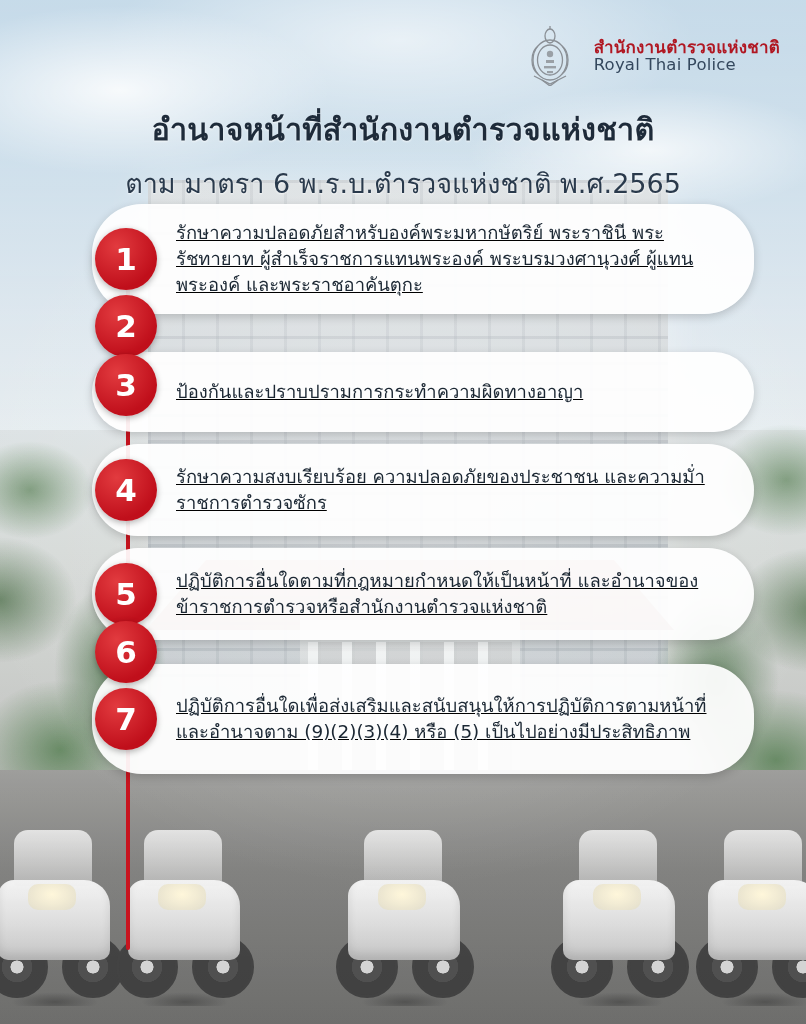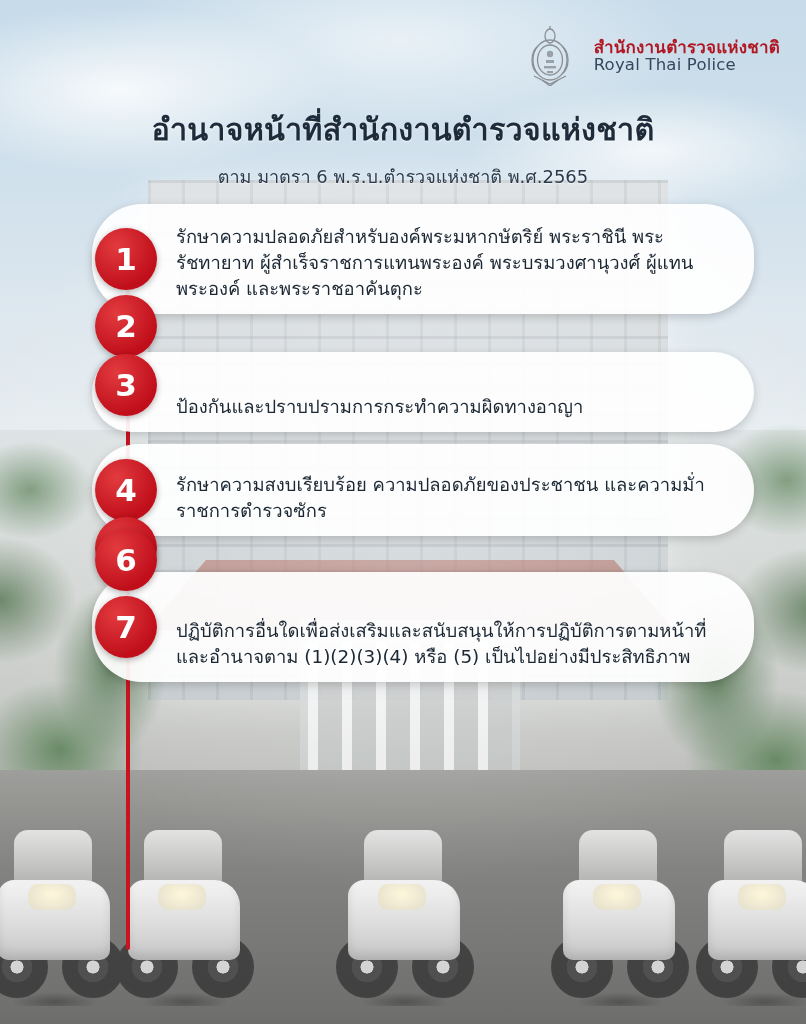--- a/index.html
+++ b/index.html
@@ -138,21 +138,21 @@
     font-size: 16.5px; color: #34485e; letter-spacing: .2px; white-space: nowrap;
   }
 
   .title-wrap { position: absolute; left: 0; top: 105px; width: 806px; text-align: center; }
   .title {
     font-size: 30.5px; font-weight: bold; color: #1e2b3a; letter-spacing: .2px;
     text-shadow: 0 1px 2px rgba(255,255,255,.8);
   }
   .subtitle {
     margin-top: 9px;
-    font-size: 18px; color: #2a3a4c;
+    font-size: 27px; color: #2a3a4c;
     text-shadow: 0 1px 2px rgba(255,255,255,.8);
   }
 
   
   .timeline-line {
     position: absolute; left: 126px; top: 250px; width: 4px; height: 700px;
     background: #c8141f; border-radius: 2px; z-index: 1;
   }
 
   .items { position: absolute; left: 0; top: 204px; width: 806px; z-index: 2; }
@@ -162,22 +162,23 @@
     display: flex; align-items: center;
   }
   .card {
     position: relative;
     margin-left: 92px;
     width: 662px;
     min-height: 96px;
     background: rgba(255,255,255,.93);
     border-radius: 50px;
     box-shadow: 0 3px 10px rgba(0,0,0,.18);
-    display: flex; align-items: flex-end;
+    display: flex; align-items: center;
     padding: 12px 30px 12px 84px;
+    text-decoration: underline;
   }
   .card-text {
     font-size: 18.4px;
     line-height: 1.42;
     color: #1b2733;
   }
   .badge {
     position: absolute; left: 95px; top: 50%; transform: translateY(-50%);
     width: 62px; height: 62px; border-radius: 50%;
     background: radial-gradient(circle at 35% 30%, #e23b3f, #c00f1b 70%);
@@ -299,28 +300,31 @@
     </div>
 
     <div class="item h4">
       <div class="card">
         <div class="card-text">รักษาความสงบเรียบร้อย ความปลอดภัยของประชาชน และความมั่าราชการตำรวจซักร</div>
       </div>
       <div class="badge">4</div>
     </div>
 
     <div class="item h5">
+      <div class="card">
+        <div class="card-text">ปฏิบัติการอื่นใดตามที่กฎหมายกำหนดให้เป็นหน้าที่ และอำนาจของข้าราชการตำรวจหรือสำนักงานตำรวจแห่งชาติ</div>
+      </div>
       <div class="badge">5</div>
     </div>
 
     <div class="item h6">
       <div class="badge">6</div>
     </div>
 
     <div class="item h7">
       <div class="card">
-        <div class="card-text">ปฏิบัติการอื่นใดเพื่อส่งเสริมและสนับสนุนให้การปฏิบัติการตามหน้าที่ และอำนาจตาม (1)(2)(3)(4) หรือ (5) เป็นไปอย่างมีประสิทธิภาพ</div>
+        <div class="card-text">ปฏิบัติการอื่นใดเพื่อส่งเสริมและสนับสนุนให้การปฏิบัติการตามหน้าที่ และอำนาจตาม (9)(2)(3)(4) หรือ (5) เป็นไปอย่างมีประสิทธิภาพ</div>
       </div>
       <div class="badge">7</div>
     </div>
 
   </div>
 </div>
 
 </body></html>

